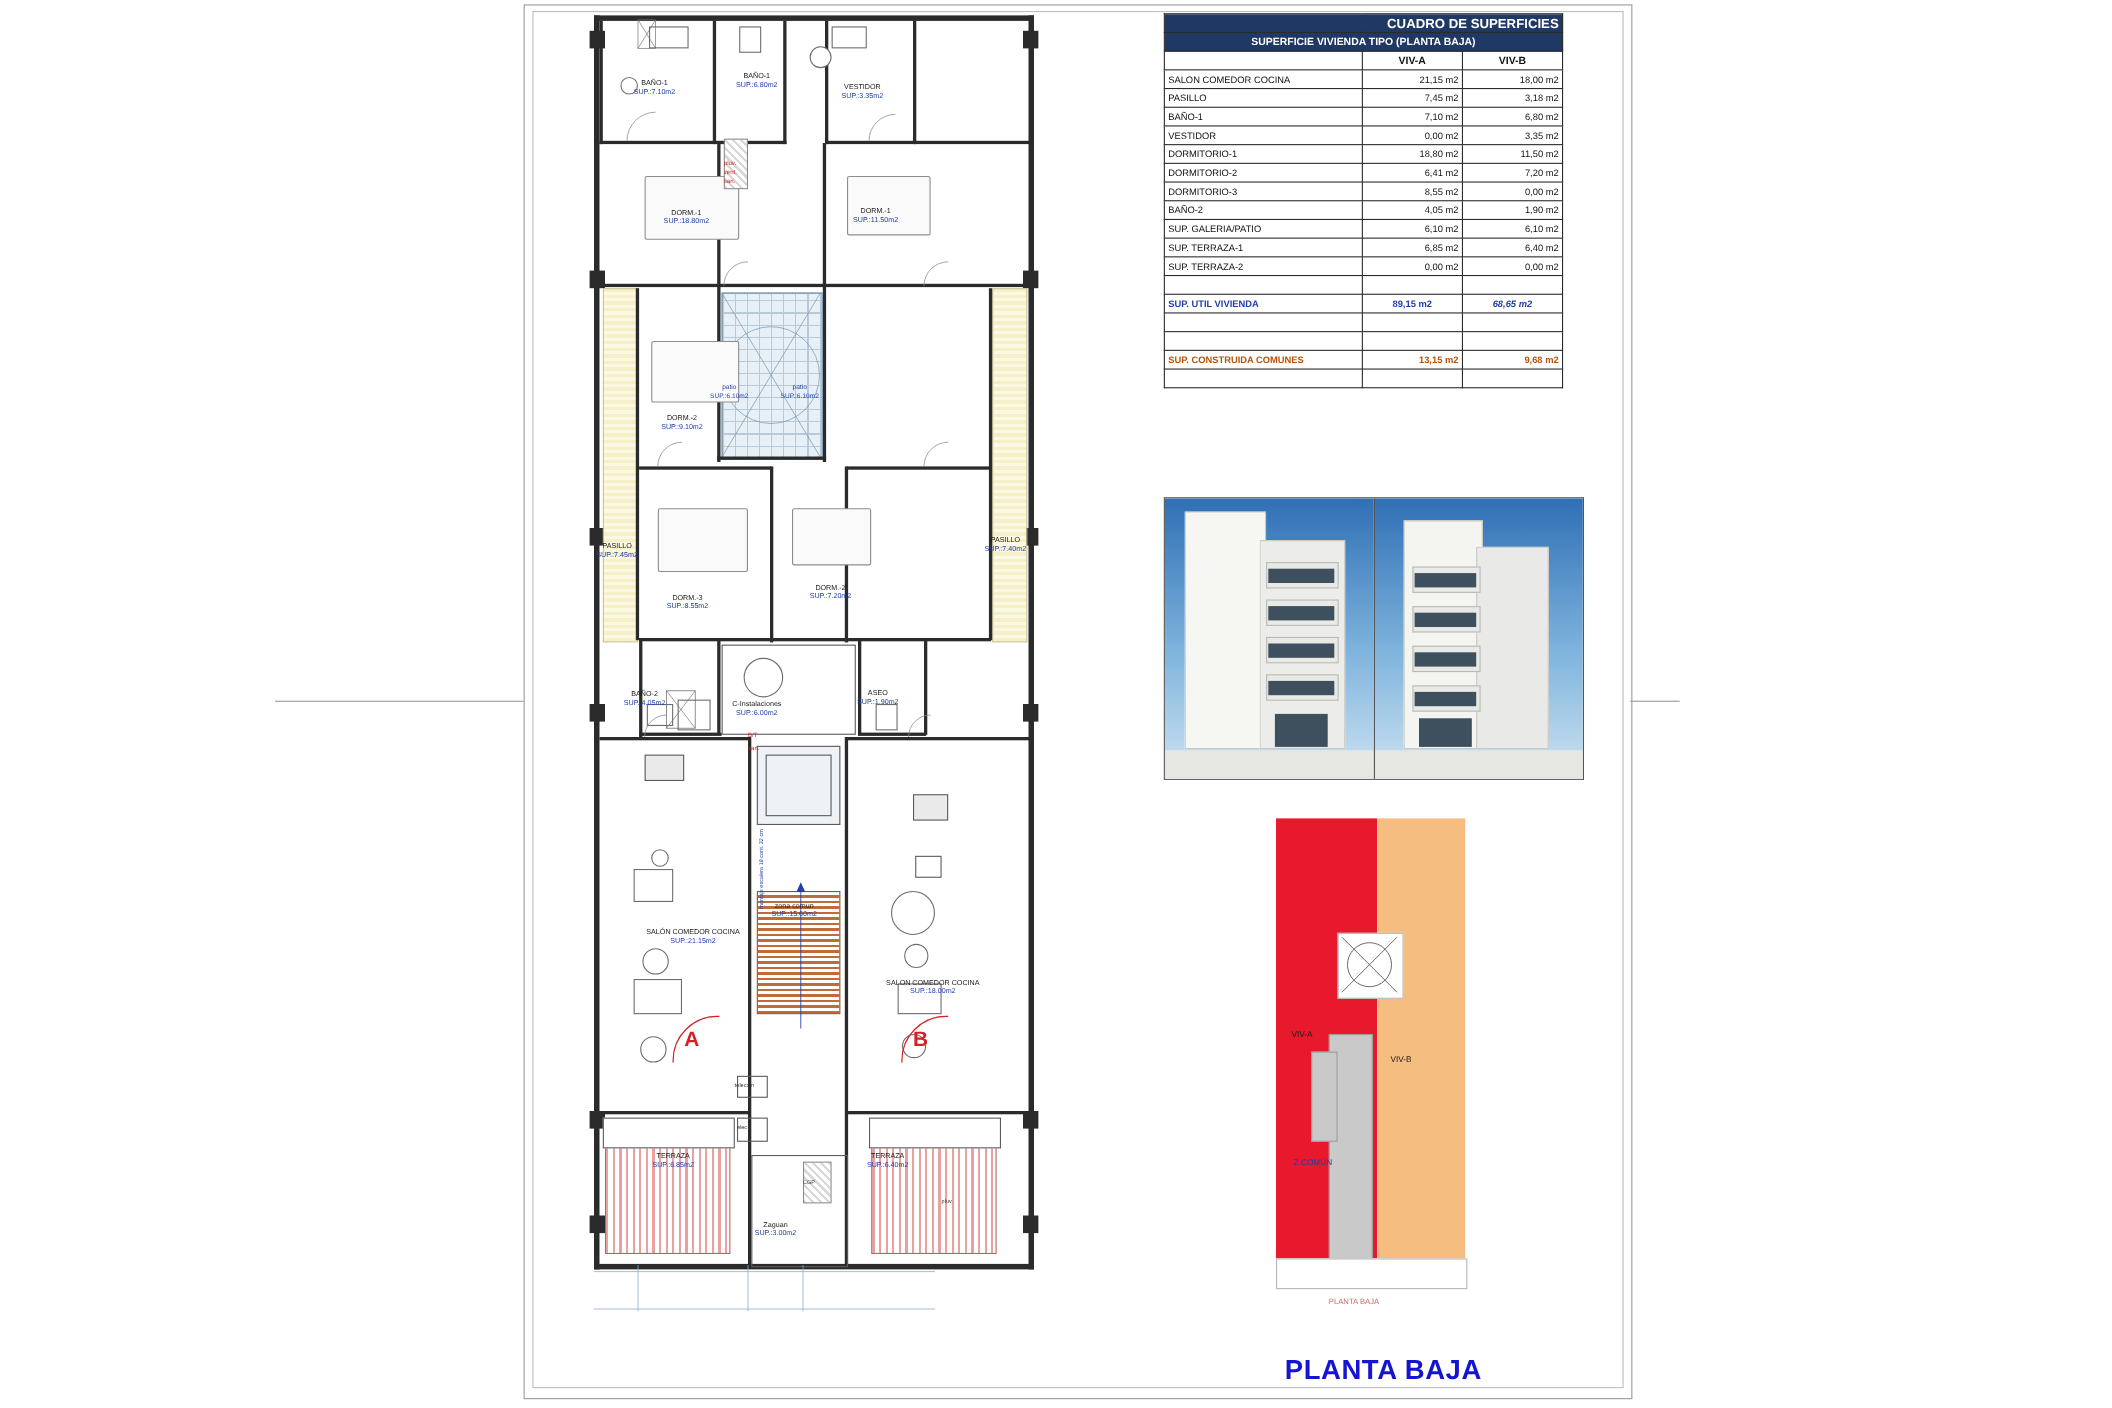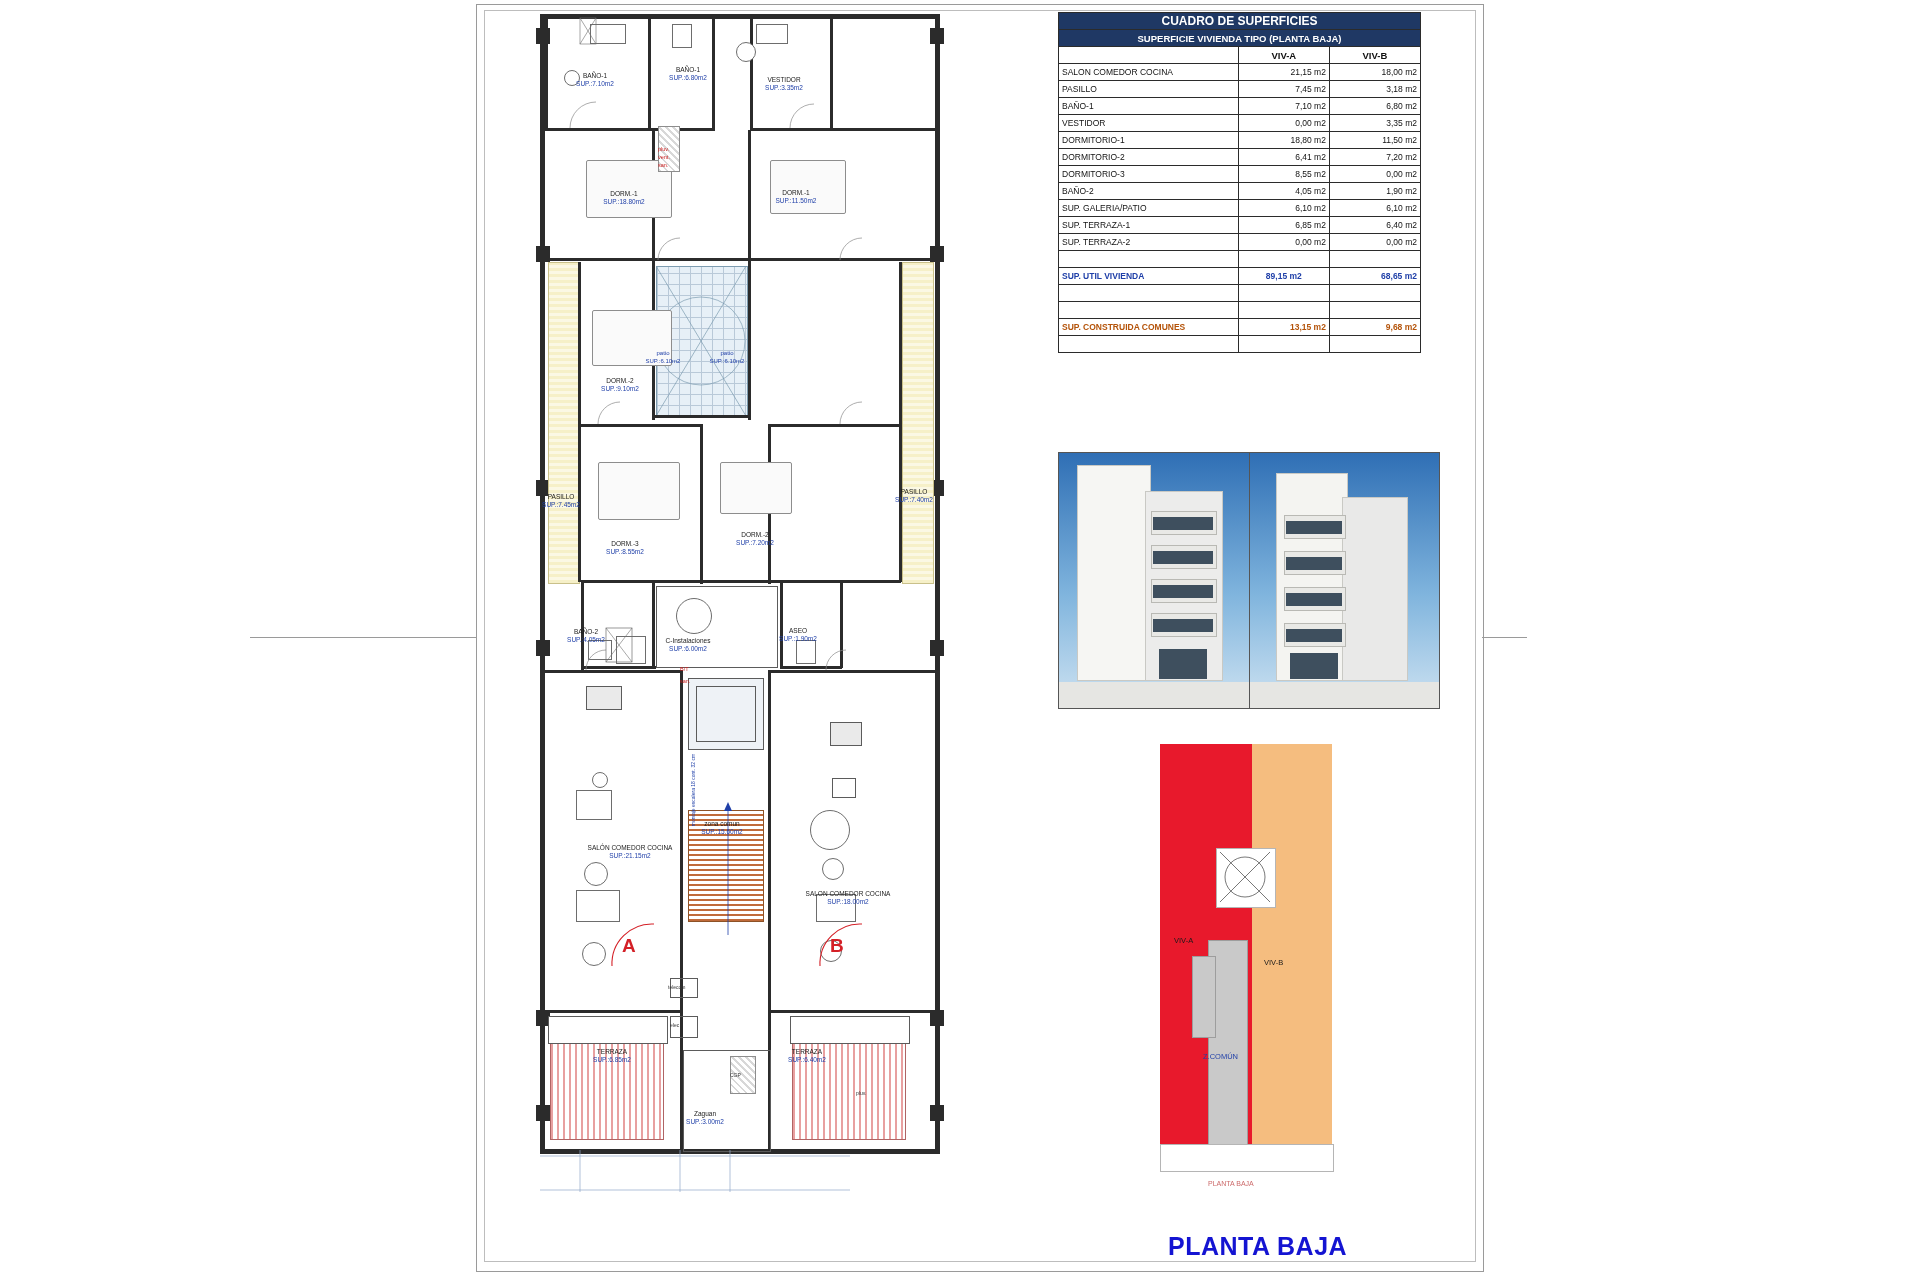--- a/index.html
+++ b/index.html
@@ -32,21 +32,21 @@
   .lbl .sup{color:#1f3fa8;}
   .lbl-blue{position:absolute;font-size:6px;line-height:7.5px;color:#1f3fa8;text-align:center;white-space:nowrap;}
   .lbl-tiny{position:absolute;font-size:5px;line-height:6px;color:#333;text-align:center;white-space:nowrap;}
   .lbl-red{position:absolute;font-size:5.5px;line-height:7px;color:#cc2020;text-align:center;white-space:nowrap;}
   .badge-letter{position:absolute;font-size:19px;font-weight:bold;color:#d42027;}
 
   
   .tbl-wrap{position:absolute;left:1058px;top:12px;width:363px;}
   table.surf{border-collapse:collapse;width:363px;font-size:8.5px;color:#111;}
   table.surf td{border:1px solid #2b2b2b;padding:1px 3px;height:14px;}
-  .tbl-title{background:#1f3864;color:#ffffff;text-align:center;font-weight:bold;font-size:12px;padding:3px 0 1px;}
+  .tbl-title{background:#1f3864;color:#ffffff;text-align:right;font-weight:bold;font-size:12px;padding:3px 0 1px;}
   .tbl-sub{background:#1f3864;color:#ffffff;text-align:center;font-weight:bold;font-size:9.5px;padding:0 0 3px;}
   .col-head{text-align:center;font-weight:bold;font-size:9.5px;}
   .num{text-align:right;}
   .blue-b{color:#1f3fa8;font-weight:bold;}
   .orange-b{color:#b45309;font-weight:bold;}
   .spacer td{border:none;height:5px;background:#ffffff;}
 
   
   .renders{position:absolute;left:1058px;top:452px;width:380px;height:255px;border:1px solid #555;background:#ffffff;display:flex;}
   .render{position:relative;flex:1;overflow:hidden;}
@@ -57,21 +57,21 @@
   .glasspanel{position:absolute;background:#3e4f5e;}
   .ground{position:absolute;left:0;right:0;bottom:0;height:26px;background:#e6e6e3;}
 
   
   .keyplan{position:absolute;left:1152px;top:740px;width:200px;height:440px;}
   .kp-red{position:absolute;background:#e8192c;}
   .kp-orange{position:absolute;background:#f5bd7f;}
   .kp-grey{position:absolute;background:#c9c9c9;border:1px solid #9d9d9d;}
   .kp-white{position:absolute;background:#ffffff;border:1px solid #b5b5b5;}
   .kp-lbl{position:absolute;font-size:7.5px;color:#1a1a1a;white-space:nowrap;}
-  .kp-lbl-blue{position:absolute;font-size:7.5px;color:#1f3fa8;white-space:nowrap;margin-left:27px;}
+  .kp-lbl-blue{position:absolute;font-size:7.5px;color:#1f3fa8;white-space:nowrap;}
   .kp-caption{position:absolute;font-size:7px;color:#cc6a6a;white-space:nowrap;}
 
   .sheet-title{position:absolute;left:1168px;top:1232px;font-size:25px;font-weight:bold;color:#1414d2;letter-spacing:.5px;}
 
   .stair-hatch{position:absolute;background:repeating-linear-gradient(0deg,#c06b3a 0 2px,#ffffff 2px 5px);border:1px solid #8d5227;}
   .patio-grid{position:absolute;background:
      repeating-linear-gradient(0deg,#b9c9d8 0 1px,transparent 1px 11px),
      repeating-linear-gradient(90deg,#b9c9d8 0 1px,transparent 1px 11px),#e7f0f7;border:1px solid #7d9cb0;}
 </style>
 </head>
@@ -390,21 +390,21 @@
           </tr>
 
       <tr class="spacer">
             <td></td>
             <td></td>
             <td></td>
           </tr>
       <tr>
         <td class="blue-b">SUP. UTIL VIVIENDA</td>
         <td class="num blue-b" style="text-align:center;">89,15 m2</td>
-        <td class="num blue-b" style="text-align:right;">68,65 m2</td>
+        <td class="num blue-b" style="text-align:center;font-style:italic;">68,65 m2</td>
       </tr>
       <tr class="spacer">
             <td></td>
             <td></td>
             <td></td>
           </tr>
       <tr class="spacer">
             <td></td>
             <td></td>
             <td></td>

